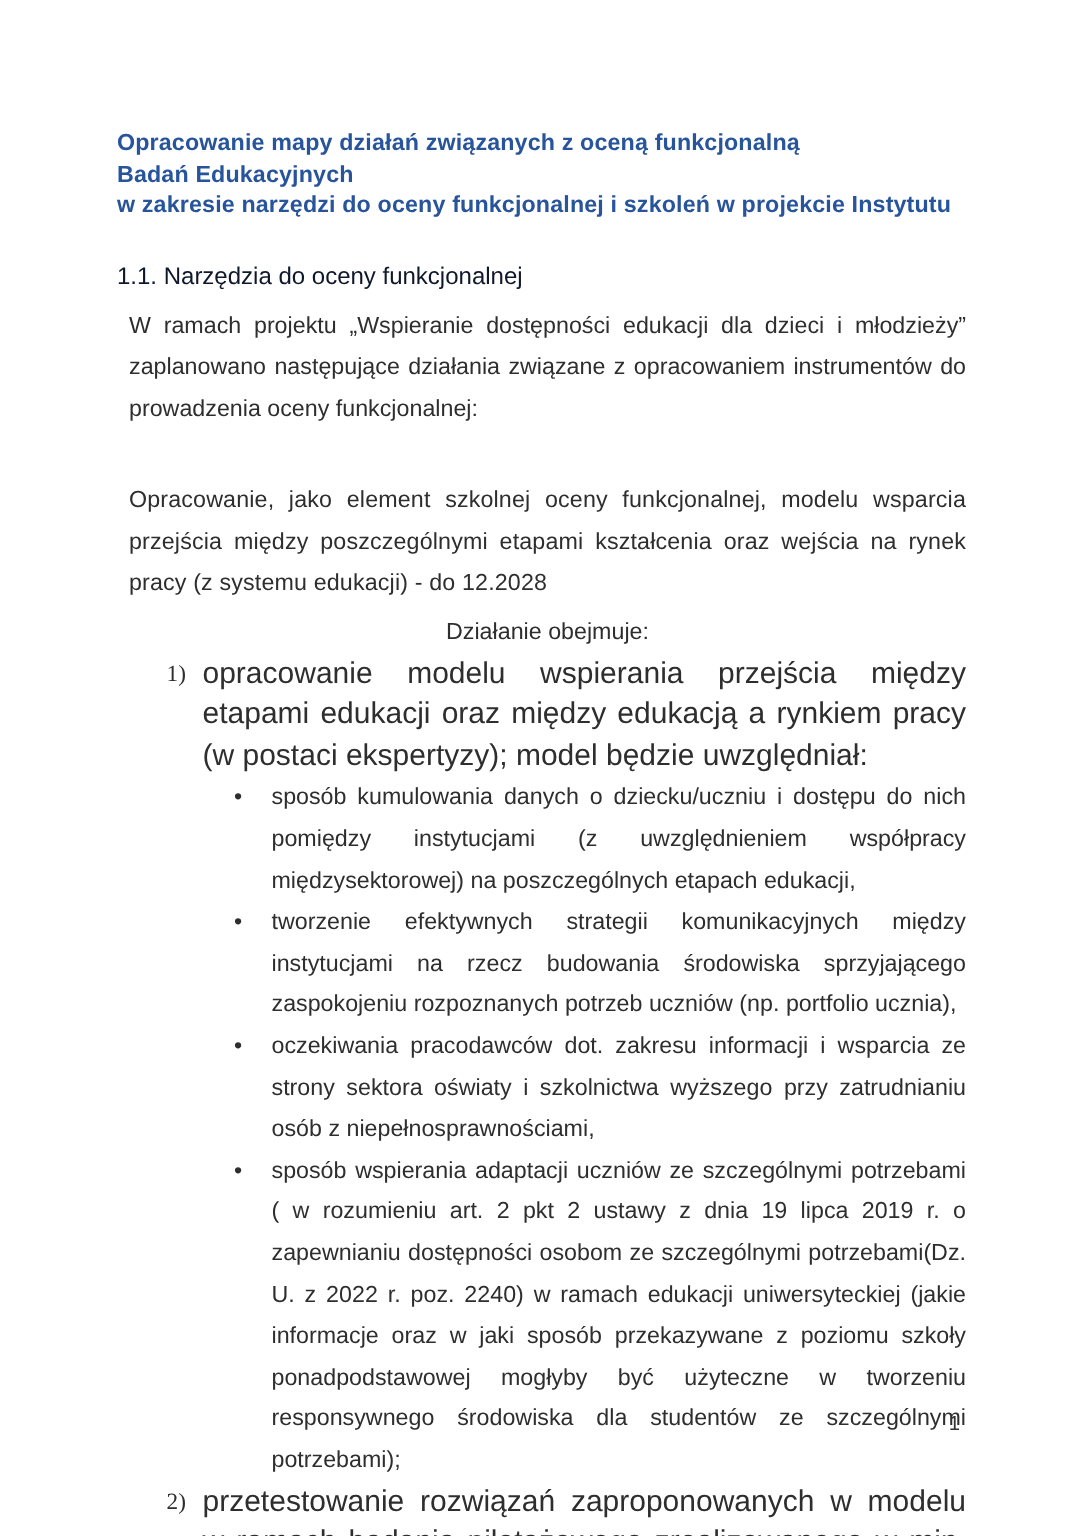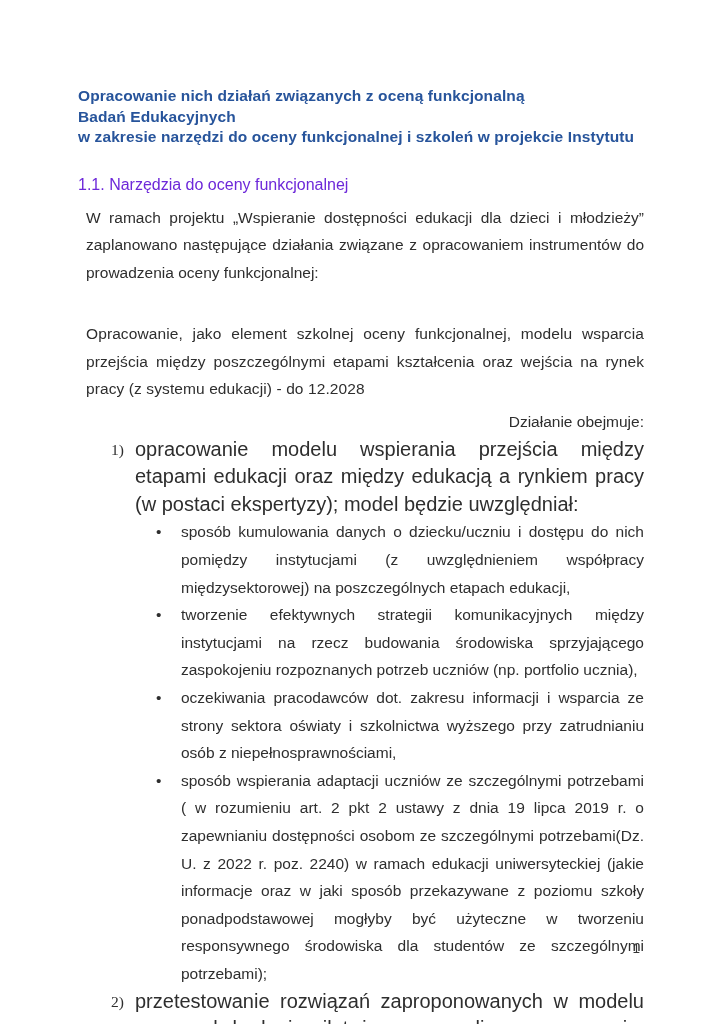--- a/index.html
+++ b/index.html
@@ -19,21 +19,21 @@
     padding: 86px 78px 0 78px;
   }
   .doc-title {
     color: #27549B;
     font-size: 15.5px;
     font-weight: 700;
     line-height: 20.5px;
     letter-spacing: 0.1px;
   }
   .section-heading {
-    color: #6d28d9;
+    color: #0f172a;
     font-size: 16px;
     font-weight: 400;
     line-height: 21px;
     margin-top: 26px;
   }
   .body-block {
     margin-left: 8px;
     margin-right: 2px;
   }
   .para {
@@ -43,21 +43,21 @@
     margin: 0;
   }
   .intro-para { margin-top: 9px; }
   .bold-para {
     font-weight: 400;
     margin-top: 34px;
     letter-spacing: 0.1px;
   }
   .action-intro {
     margin-top: 5px;
-    text-align: right;
+    text-align: center;
   }
   .num-item {
     display: flex;
     margin-left: 25px;
   }
   .num-marker {
     flex: 0 0 24px;
     font-family: "Liberation Serif", "DejaVu Serif", serif;
     font-size: 15.5px;
     line-height: 27.6px;
@@ -92,21 +92,21 @@
     font-size: 13.5px;
     color: #333333;
   }
 </style>
 </head>
 <body>
 
 <div class="page">
 
   <div class="doc-title">
-    <div>Opracowanie nich działań związanych z oceną funkcjonalną</div>
+    <div>Opracowanie mapy działań związanych z oceną funkcjonalną</div>
     <div>Badań Edukacyjnych</div>
     <div>w zakresie narzędzi do oceny funkcjonalnej i szkoleń w projekcie Instytutu</div>
   </div>
 
   <div class="section-heading">1.1. Narzędzia do oceny funkcjonalnej</div>
 
   <div class="body-block">
 
     <p class="para intro-para">W ramach projektu „Wspieranie dostępności edukacji dla dzieci i młodzieży” zaplanowano następujące działania związane z opracowaniem instrumentów do prowadzenia oceny funkcjonalnej:</p>
 

